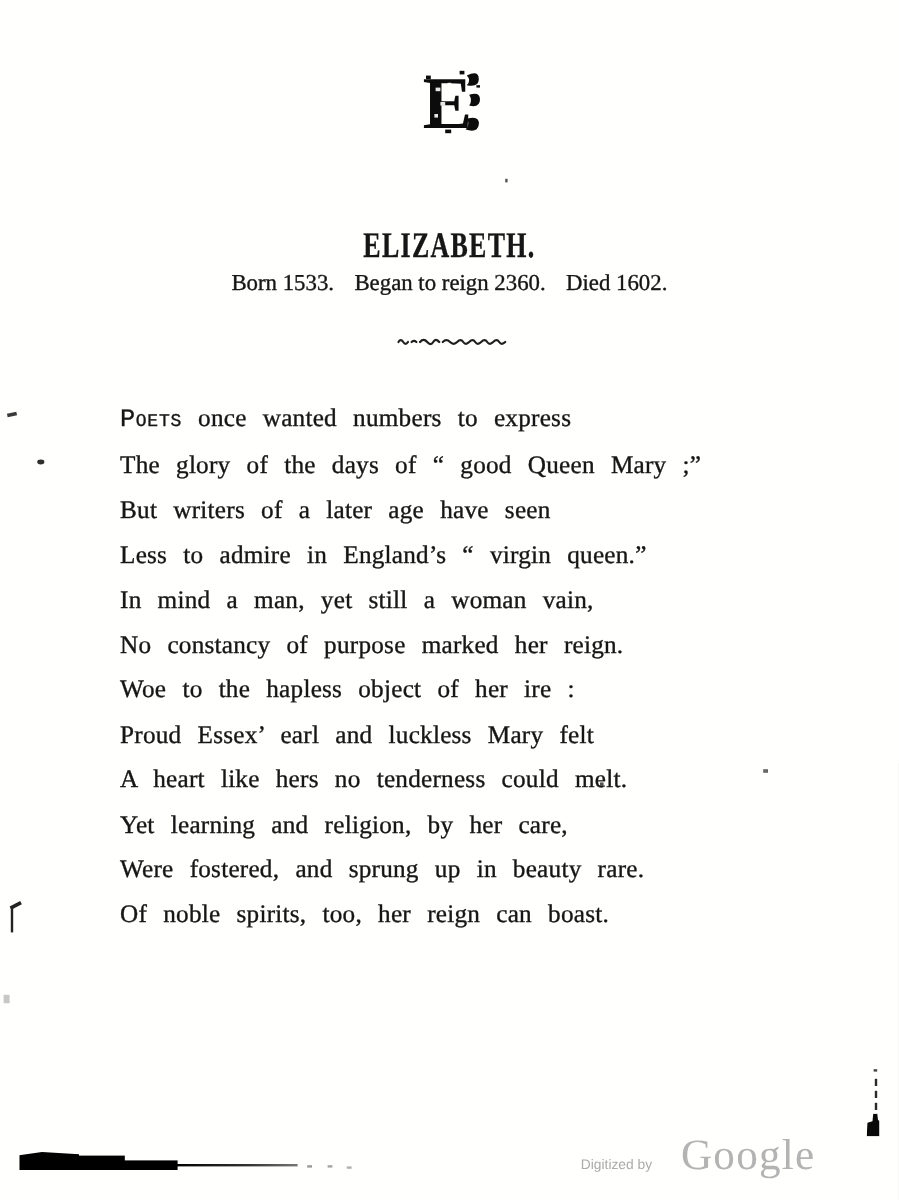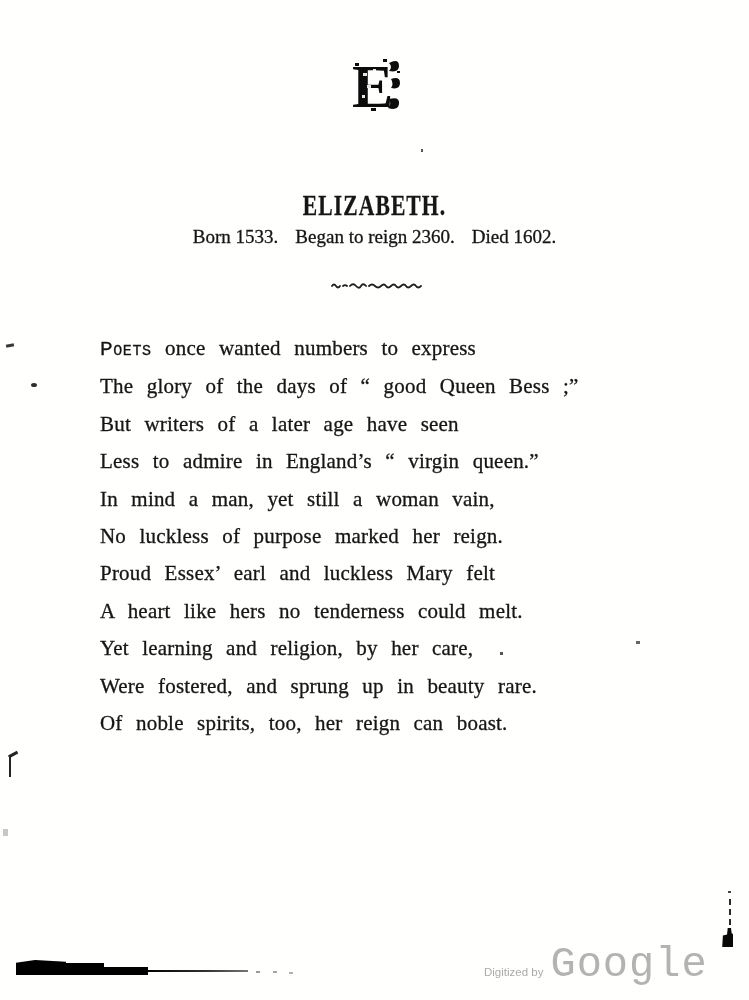--- a/index.html
+++ b/index.html
@@ -82,24 +82,25 @@
     display: flex;
     align-items: baseline;
     gap: 7px;
   }
   .wm-prefix {
     font-family: "Liberation Sans", sans-serif;
     font-size: 11.5px;
     color: #ababab;
   }
   .wm-brand {
-    font-family: Liberation Mono, monospace;
-    font-size: 42px;
+    font-family: Liberation Serif, serif;
+    font-size: 36px;
     color: #b3b3b3;
     letter-spacing: 1px;
+    margin-left: 17px;
   }
 
   
   .artifact { position: absolute; }
   .speck { position: absolute; background: #444; }
 
   .smudge { left: 16px; top: 958px; width: 290px; height: 20px; }
   .smudge .b1 { position:absolute; left:0;  top:2px;  width:50px;  height:15px; background:#000;
                 clip-path: polygon(0 18%, 38% 0, 100% 12%, 100% 100%, 0 100%); }
   .smudge .b2 { position:absolute; left:47px; top:5px;  width:41px;  height:12px; background:#000; }
@@ -166,25 +167,26 @@
   </div>
 
   <div class="divider">
     <svg width="93" height="10" viewBox="0 0 93 10" aria-hidden="true">
       <path d="M1,5 Q3,2 5,5 T9,5 M12,5 Q14,3.2 16,5 M19,5 Q22,1.5 25,5 T30,5 T35,5 M38,5 Q41,2 44,5 T50,5 T55,5 T60,5 T65,5 T70,5 T75,5 T80,5 T85,5 T90,5" fill="none" stroke="#1f1f1f" stroke-width="1.8" stroke-linecap="round"></path>
     </svg>
   </div>
 
   <div class="poem">
       <div class="poem-line ink"><span class="lead">Poets</span> once wanted numbers to express</div>
-      <div class="poem-line ink">The glory of the days of “ good Queen Bess ;”</div>
+      <div class="poem-line ink">The glory of the days of “ good Queen Mary ;”</div>
       <div class="poem-line ink">But writers of a later age have seen</div>
       <div class="poem-line ink">Less to admire in England’s “ virgin queen.”</div>
       <div class="poem-line ink">In mind a man, yet still a woman vain,</div>
-      <div class="poem-line ink">No luckless of purpose marked her reign.</div>
+      <div class="poem-line ink">No constancy of purpose marked her reign.</div>
+      <div class="poem-line ink">Woe to the hapless object of her ire :</div>
       <div class="poem-line ink">Proud Essex’ earl and luckless Mary felt</div>
       <div class="poem-line ink">A heart like hers no tenderness could melt.</div>
       <div class="poem-line ink">Yet learning and religion, by her care,</div>
       <div class="poem-line ink">Were fostered, and sprung up in beauty rare.</div>
       <div class="poem-line ink">Of noble spirits, too, her reign can boast.</div>
     </div>
 
   <div class="watermark">
     <span class="wm-prefix">Digitized by</span>
     <span class="wm-brand">Google</span>

